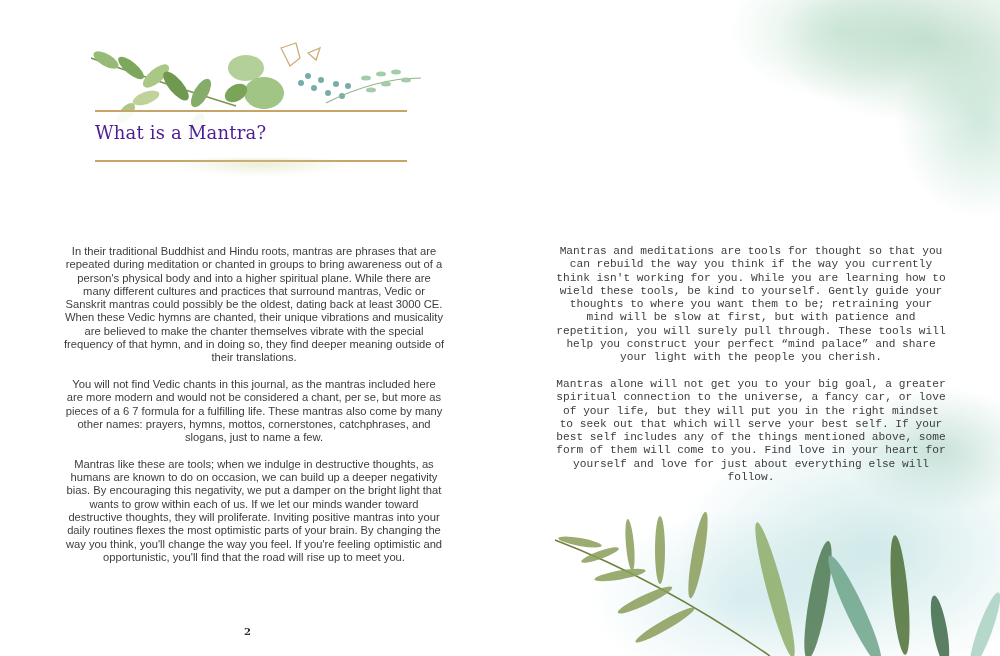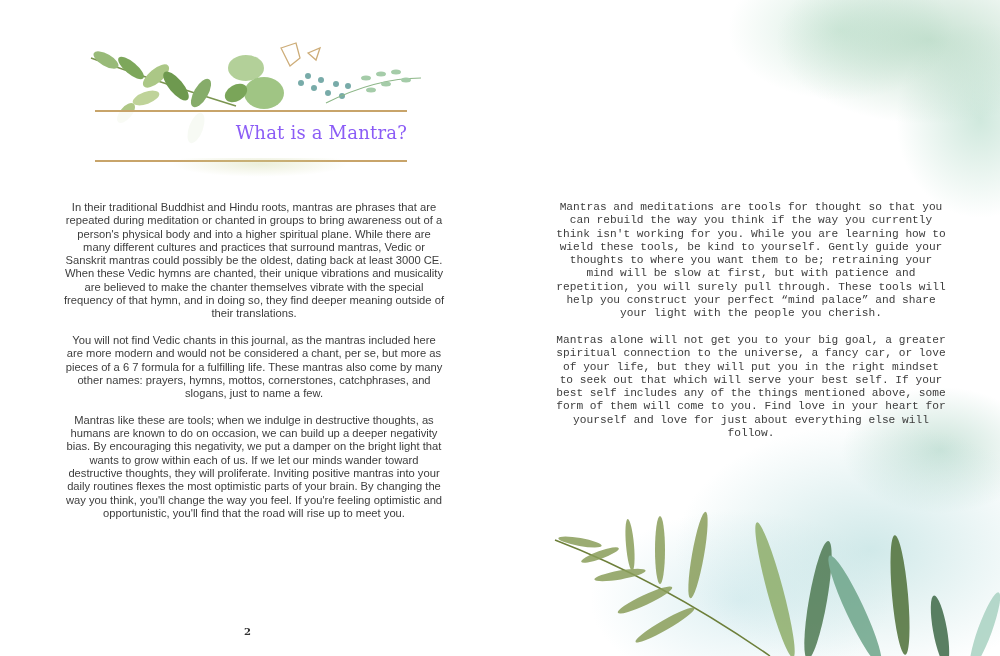--- a/index.html
+++ b/index.html
@@ -31,32 +31,32 @@
     }
 
     
     .header-art { position: absolute; left: 86px; top: 38px; width: 340px; height: 130px; }
     .title-band {
       position: absolute; left: 95px; top: 110px; width: 312px; height: 48px;
       border-top: 2px solid #c8a46a; border-bottom: 2px solid #c8a46a;
       background: rgba(255,255,255,0.92);
     }
     .title {
-      position: absolute; left: 95px; top: 122px; width: 312px; text-align: right;
+      position: absolute; left: 95px; top: 122px; width: 312px; text-align: left;
       font-family: "DejaVu Serif", "Liberation Serif", serif;
-      font-size: 18px; color: #8b5cf6; letter-spacing: 0.2px;
+      font-size: 18px; color: #4c1d95; letter-spacing: 0.2px;
     }
     .title-wash {
       position: absolute; left: 150px; top: 158px; width: 220px; height: 30px;
       background: radial-gradient(ellipse 110px 16px at 50% 20%, rgba(200,210,150,0.35), rgba(200,210,150,0) 80%);
     }
 
     .body-text {
       position: absolute; text-align: center;
-      font-size: 11.2px; line-height: 13.3px; color: #3d3d3d;
+      font-size: 11.2px; line-height: 13.3px; color: #3d3d3d; margin-top: 44px;
     }
     .body-text p { margin: 0 0 13.3px 0; }
     .left-text { left: 64px; top: 201px; width: 380px; }
     .right-text { left: 556px; top: 201px; width: 390px; font-family: Liberation Mono, monospace; }
 
     .page-number {
       position: absolute; left: 244px; top: 626px; font-size: 10px; font-weight: bold; color: #333;
       font-family: "DejaVu Serif", serif;
     }
 

